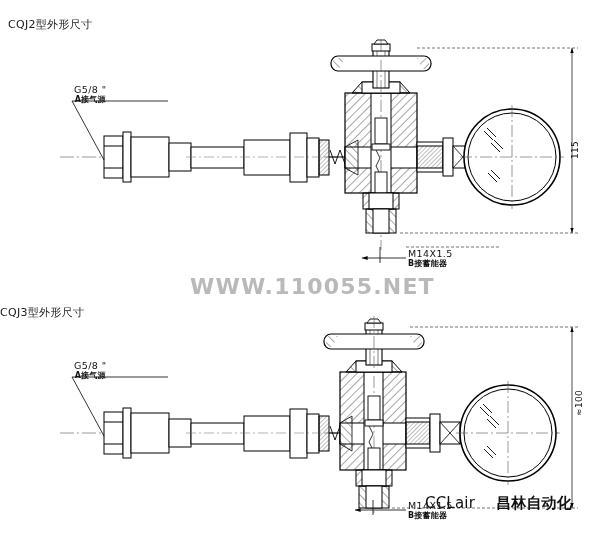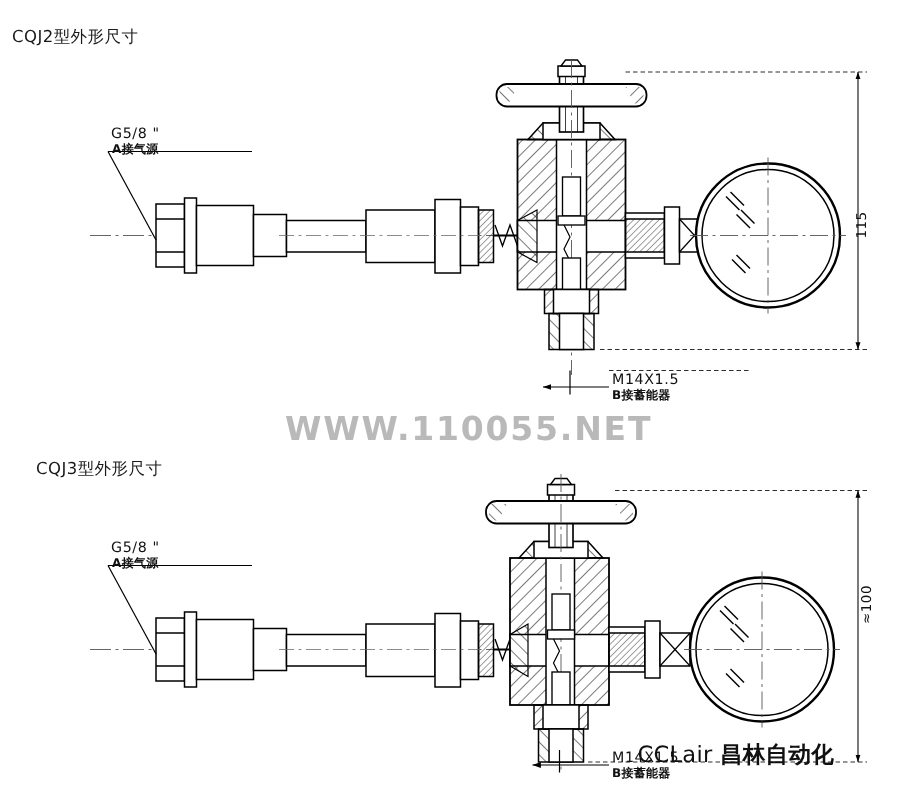--- a/index.html
+++ b/index.html
@@ -31,21 +31,21 @@
   }
   .title-label {
     position: absolute;
     font-family: "DejaVu Sans", sans-serif;
     font-size: 11px;
     color: #1a1a1a;
     letter-spacing: 0.3px;
     white-space: nowrap;
   }
   #title-cqj2 { left: 8px;  top: 17px; }
-  #title-cqj3 { left: 24px;  top: 305px; }
+  #title-cqj3 { left: 0;  top: 305px; }
 
   .callout {
     position: absolute;
     font-family: "DejaVu Sans", sans-serif;
     color: #111;
     white-space: nowrap;
     text-align: center;
   }
   .callout .thread {
     font-size: 9.5px;
@@ -95,21 +95,21 @@
     position: absolute;
     left: 425px;
     top: 494px;
     font-family: "DejaVu Sans", sans-serif;
     font-size: 15px;
     color: #111;
     letter-spacing: 0.2px;
     white-space: nowrap;
     pointer-events: none;
   }
-  #watermark-brand .cn { font-weight: bold; }
+  #watermark-brand .cn { font-weight: bold; margin-left: 16px; }
 </style>
 </head>
 <body>
 
 <div id="sheet">
 
   <svg class="drawing" viewBox="0 0 600 537">
     <defs>
 
       <pattern id="hatchR" width="6" height="6" patternUnits="userSpaceOnUse" patternTransform="rotate(45)">

